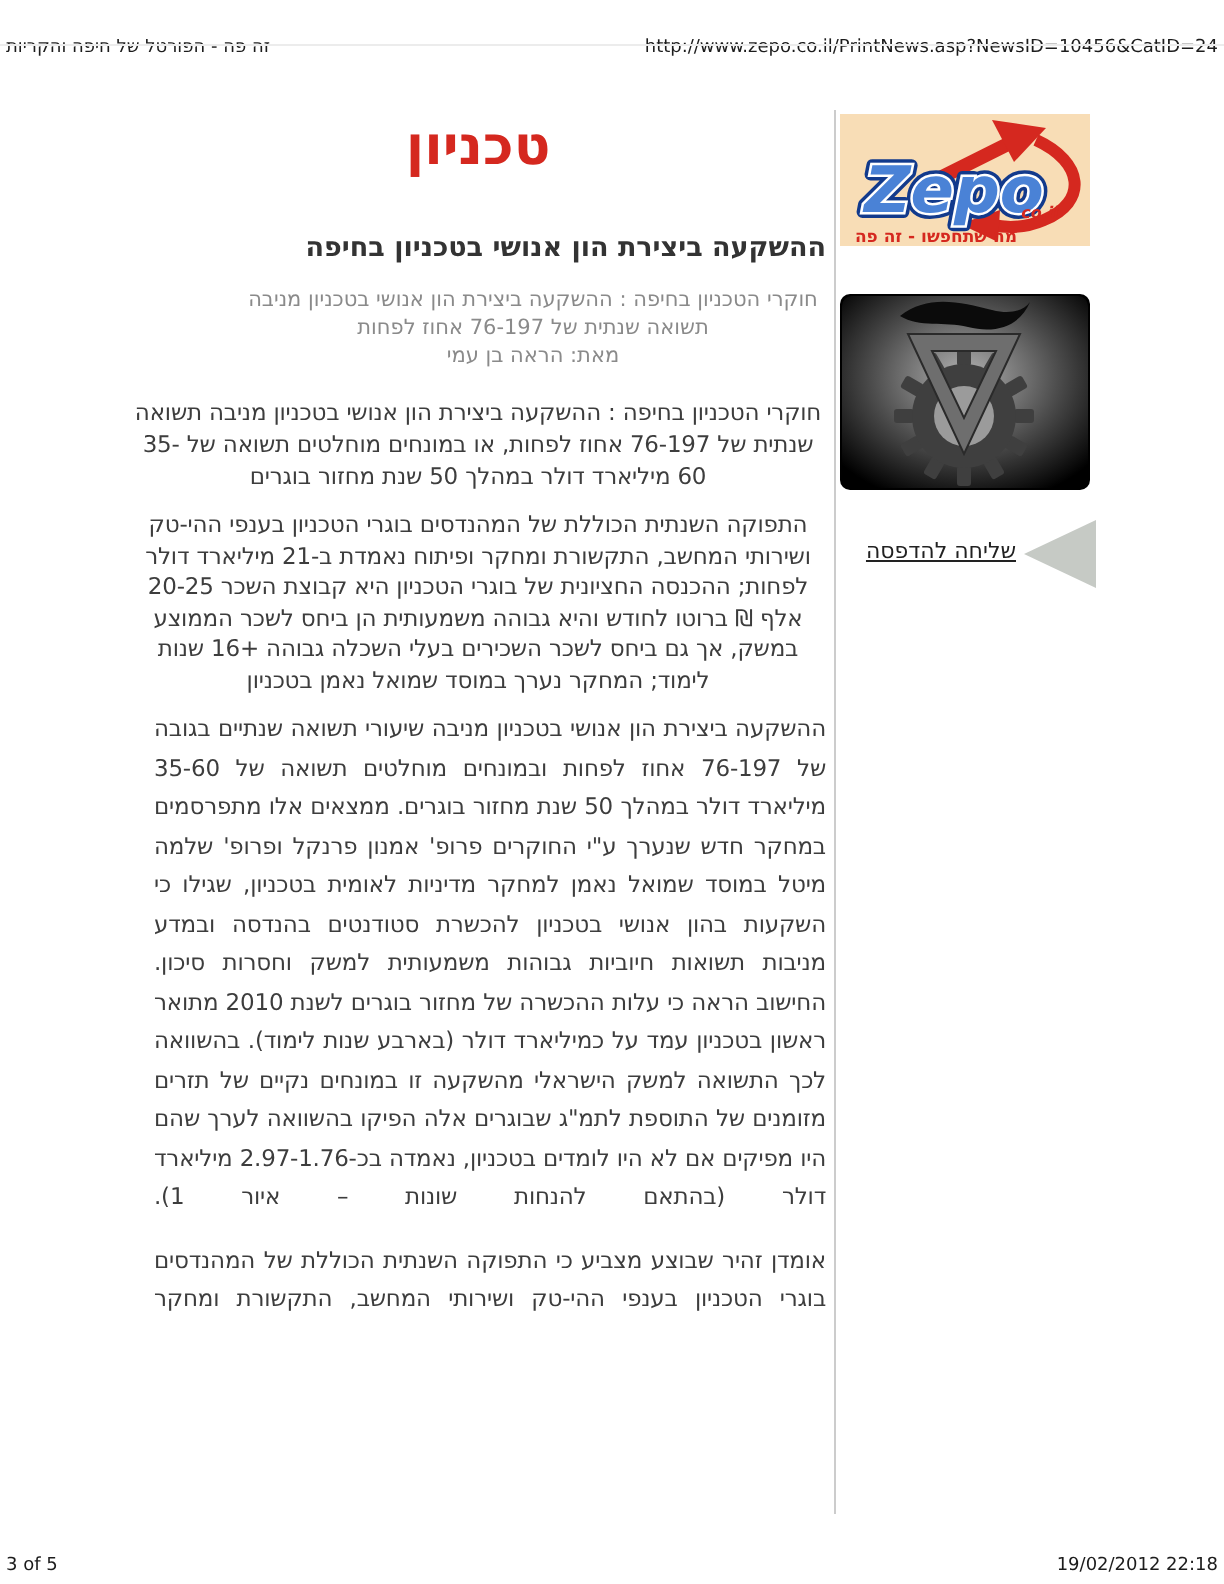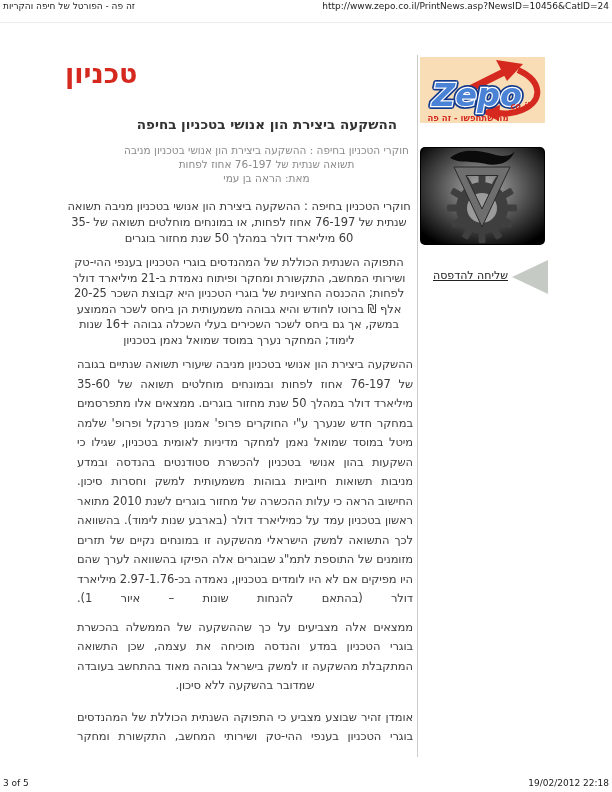--- a/index.html
+++ b/index.html
@@ -3,43 +3,43 @@
 <meta charset="utf-8">
 <style>
   html,body{margin:0;padding:0;}
   body{
     width:612px;height:792px;position:relative;overflow:hidden;
     background:#ffffff;
     font-family:"DejaVu Sans",sans-serif;
     -webkit-font-smoothing:antialiased;
   }
   
-  .ph{position:absolute;top:1px;font-size:9px;color:#1c1c1c;white-space:nowrap;}
+  .ph{position:absolute;top:19px;font-size:9px;color:#1c1c1c;white-space:nowrap;}
   .ph-left{left:3px;}
   .ph-right{right:3px;}
   .pf{position:absolute;bottom:4px;font-size:9px;color:#1c1c1c;white-space:nowrap;}
   .pf-left{left:3px;}
   .pf-right{right:3px;}
   .header-rule{position:absolute;left:0;top:22px;width:612px;height:1px;background:#ececec;}
 
   
   .col-divider{position:absolute;left:417px;top:55px;width:1px;height:702px;background:#cccccc;}
   .content{
     position:absolute;left:65px;top:55px;width:348px;
     direction:rtl;color:#3d3d3d;
   }
   .sidebar{position:absolute;left:420px;top:55px;width:130px;direction:rtl;}
 
   
   .section-title{
     margin:4px 0 0 0;font-size:27px;line-height:30px;font-weight:bold;
-    color:#d5281f;text-align:left;
+    color:#d5281f;text-align:center;
   }
   .headline{
-    margin:27px 16px 0 0;font-size:13.5px;line-height:17px;font-weight:bold;
+    margin:27px 0 0 0;font-size:13.5px;line-height:17px;font-weight:bold;
     color:#333333;text-align:right;
   }
   .subtitle-block{
     margin:10px 0 0 55px;text-align:center;color:#8a8a8a;
     font-size:10.5px;line-height:14px;
   }
   .lead{
     margin:13px 0 0 0;text-align:center;color:#3d3d3d;
     font-size:11.5px;line-height:16px;letter-spacing:-0.1px;
   }
@@ -78,21 +78,20 @@
 <div class="content">
   <h1 class="section-title">טכניון</h1>
   <div class="headline">ההשקעה ביצירת הון אנושי בטכניון בחיפה</div>
   <div class="subtitle-block">
     <div>חוקרי הטכניון בחיפה : ההשקעה ביצירת הון אנושי בטכניון מניבה תשואה שנתית של 76-197 אחוז לפחות</div>
     <div>מאת: הראה בן עמי</div>
   </div>
   <p class="lead">חוקרי הטכניון בחיפה : ההשקעה ביצירת הון אנושי בטכניון מניבה תשואה שנתית של 76-197 אחוז לפחות, או במונחים מוחלטים תשואה של 35-60 מיליארד דולר במהלך 50 שנת מחזור בוגרים</p>
   <p class="lead second">התפוקה השנתית הכוללת של המהנדסים בוגרי הטכניון בענפי ההי-טק ושירותי המחשב, התקשורת ומחקר ופיתוח נאמדת ב-21 מיליארד דולר לפחות; ההכנסה החציונית של בוגרי הטכניון היא קבוצת השכר 20-25 אלף ₪ ברוטו לחודש והיא גבוהה משמעותית הן ביחס לשכר הממוצע במשק, אך גם ביחס לשכר השכירים בעלי השכלה גבוהה +16 שנות לימוד; המחקר נערך במוסד שמואל נאמן בטכניון</p>
   <p class="body-par first">ההשקעה ביצירת הון אנושי בטכניון מניבה שיעורי תשואה שנתיים בגובה של 76-197 אחוז לפחות ובמונחים מוחלטים תשואה של 35-60 מיליארד דולר במהלך 50 שנת מחזור בוגרים. ממצאים אלו מתפרסמים במחקר חדש שנערך ע"י החוקרים פרופ' אמנון פרנקל ופרופ' שלמה מיטל במוסד שמואל נאמן למחקר מדיניות לאומית בטכניון, שגילו כי השקעות בהון אנושי בטכניון להכשרת סטודנטים בהנדסה ובמדע מניבות תשואות חיוביות גבוהות משמעותית למשק וחסרות סיכון. החישוב הראה כי עלות ההכשרה של מחזור בוגרים לשנת 2010 מתואר ראשון בטכניון עמד על כמיליארד דולר (בארבע שנות לימוד). בהשוואה לכך התשואה למשק הישראלי מהשקעה זו במונחים נקיים של תזרים מזומנים של התוספת לתמ"ג שבוגרים אלה הפיקו בהשוואה לערך שהם היו מפיקים אם לא היו לומדים בטכניון, נאמדה בכ-2.97-1.76 מיליארד דולר (בהתאם להנחות שונות – איור 1).</p>
-  <p class="body-par center-last">ממצאים אלה מצביעים על כך שההשקעה של הממשלה בהכשרת בוגרי הטכניון במדע והנדסה מוכיחה את עצמה, שכן התשואה המתקבלת מהשקעה זו למשק בישראל גבוהה מאוד בהתחשב בעובדה שמדובר בהשקעה ללא סיכון.</p>
   <p class="body-par last">אומדן זהיר שבוצע מצביע כי התפוקה השנתית הכוללת של המהנדסים בוגרי הטכניון בענפי ההי-טק ושירותי המחשב, התקשורת ומחקר</p>
 </div>
 
 <div class="sidebar">
 
   <svg class="zepo-logo" width="125" height="66" viewBox="0 0 125 66">
     <rect x="0" y="0" width="125" height="66" fill="#f8ddb6"></rect>
     <g>
       <path d="M48,33 L84,15" stroke="#d5281f" stroke-width="7" fill="none"></path>
       <polygon points="76,3 103,7 87,24" fill="#d5281f"></polygon>

